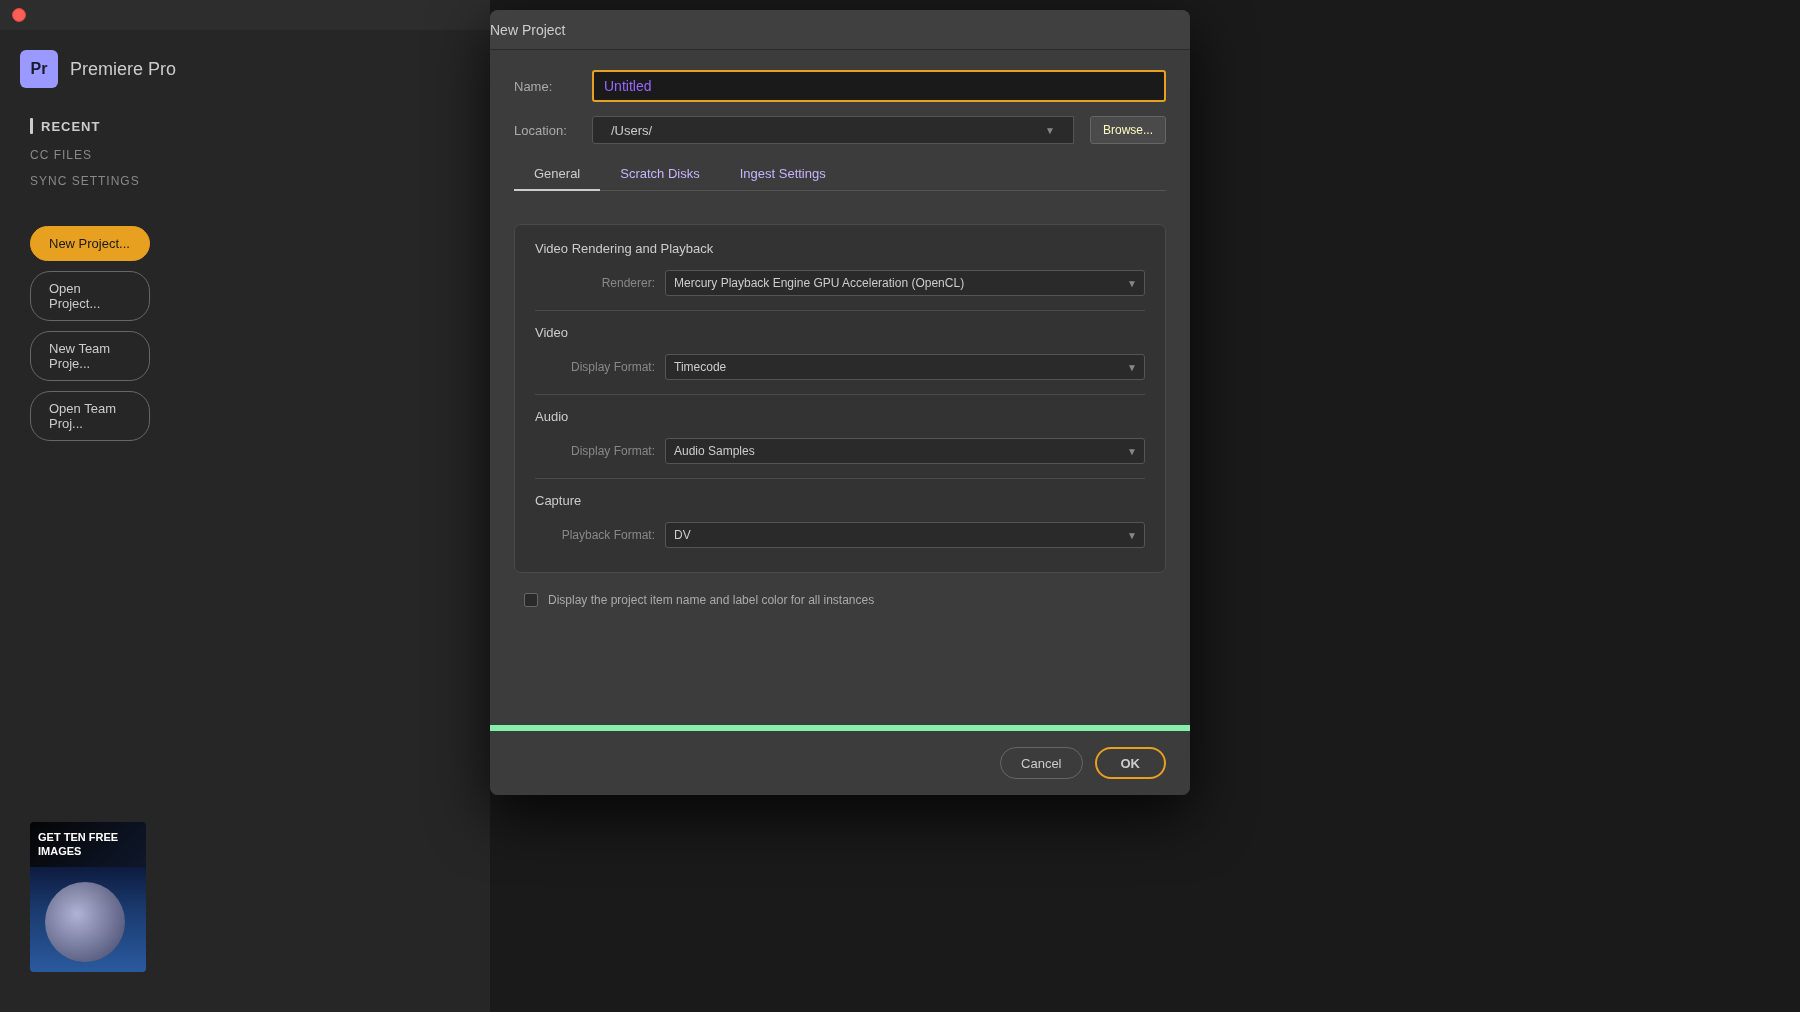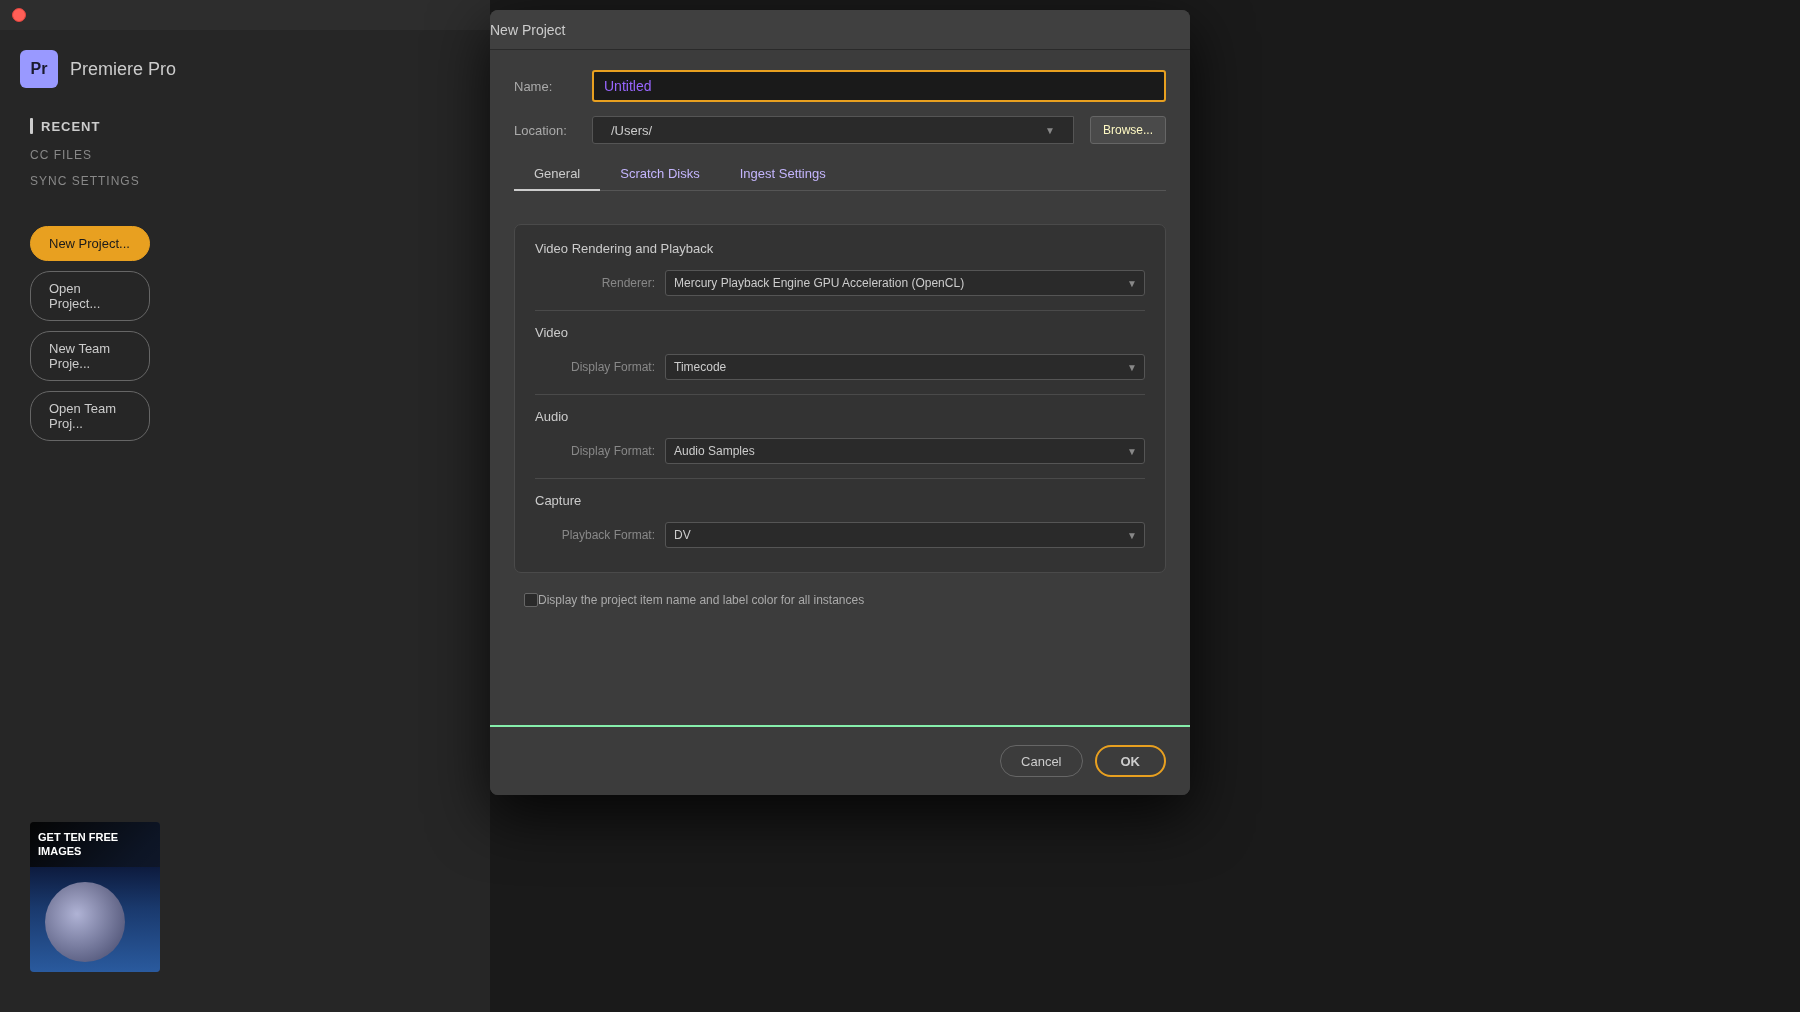--- a/index.html
+++ b/index.html
@@ -123,21 +123,21 @@
       background: #e8a020;
       border-color: #e8a020;
       color: #1a1a1a;
       font-weight: 500;
     }
 
     .ad-banner {
       position: absolute;
       bottom: 40px;
       left: 30px;
-      width: 130px;
+      width: 116px;
       height: 150px;
       background: linear-gradient(135deg, #0a0a0a 0%, #1a2a4a 50%, #2a3a6a 100%);
       border-radius: 4px;
       overflow: hidden;
       display: flex;
       flex-direction: column;
     }
 
     .ad-text {
       color: #ffffff;
@@ -346,20 +346,21 @@
     .section-divider {
       height: 1px;
       background: #4a4a4a;
       margin: 14px 0;
     }
 
     
     .checkbox-row {
       display: flex;
       align-items: center;
+      gap: 10px;
       margin-top: 20px;
       padding: 0 10px;
     }
 
     .checkbox {
       width: 14px;
       height: 14px;
       border: 1px solid #666;
       background: #2a2a2a;
       border-radius: 2px;
@@ -377,21 +378,21 @@
       bottom: 0;
       left: 0;
       right: 0;
       height: 70px;
       display: flex;
       align-items: center;
       justify-content: flex-end;
       padding: 15px 24px;
       gap: 12px;
       background: #3c3c3c;
-      border-top: 2px solid #86efac;
+      border-top: 6px solid #86efac;
     }
 
     .cancel-btn {
       height: 32px;
       background: transparent;
       border: 1px solid #666;
       border-radius: 16px;
       color: #cccccc;
       font-size: 13px;
       padding: 0 20px;

